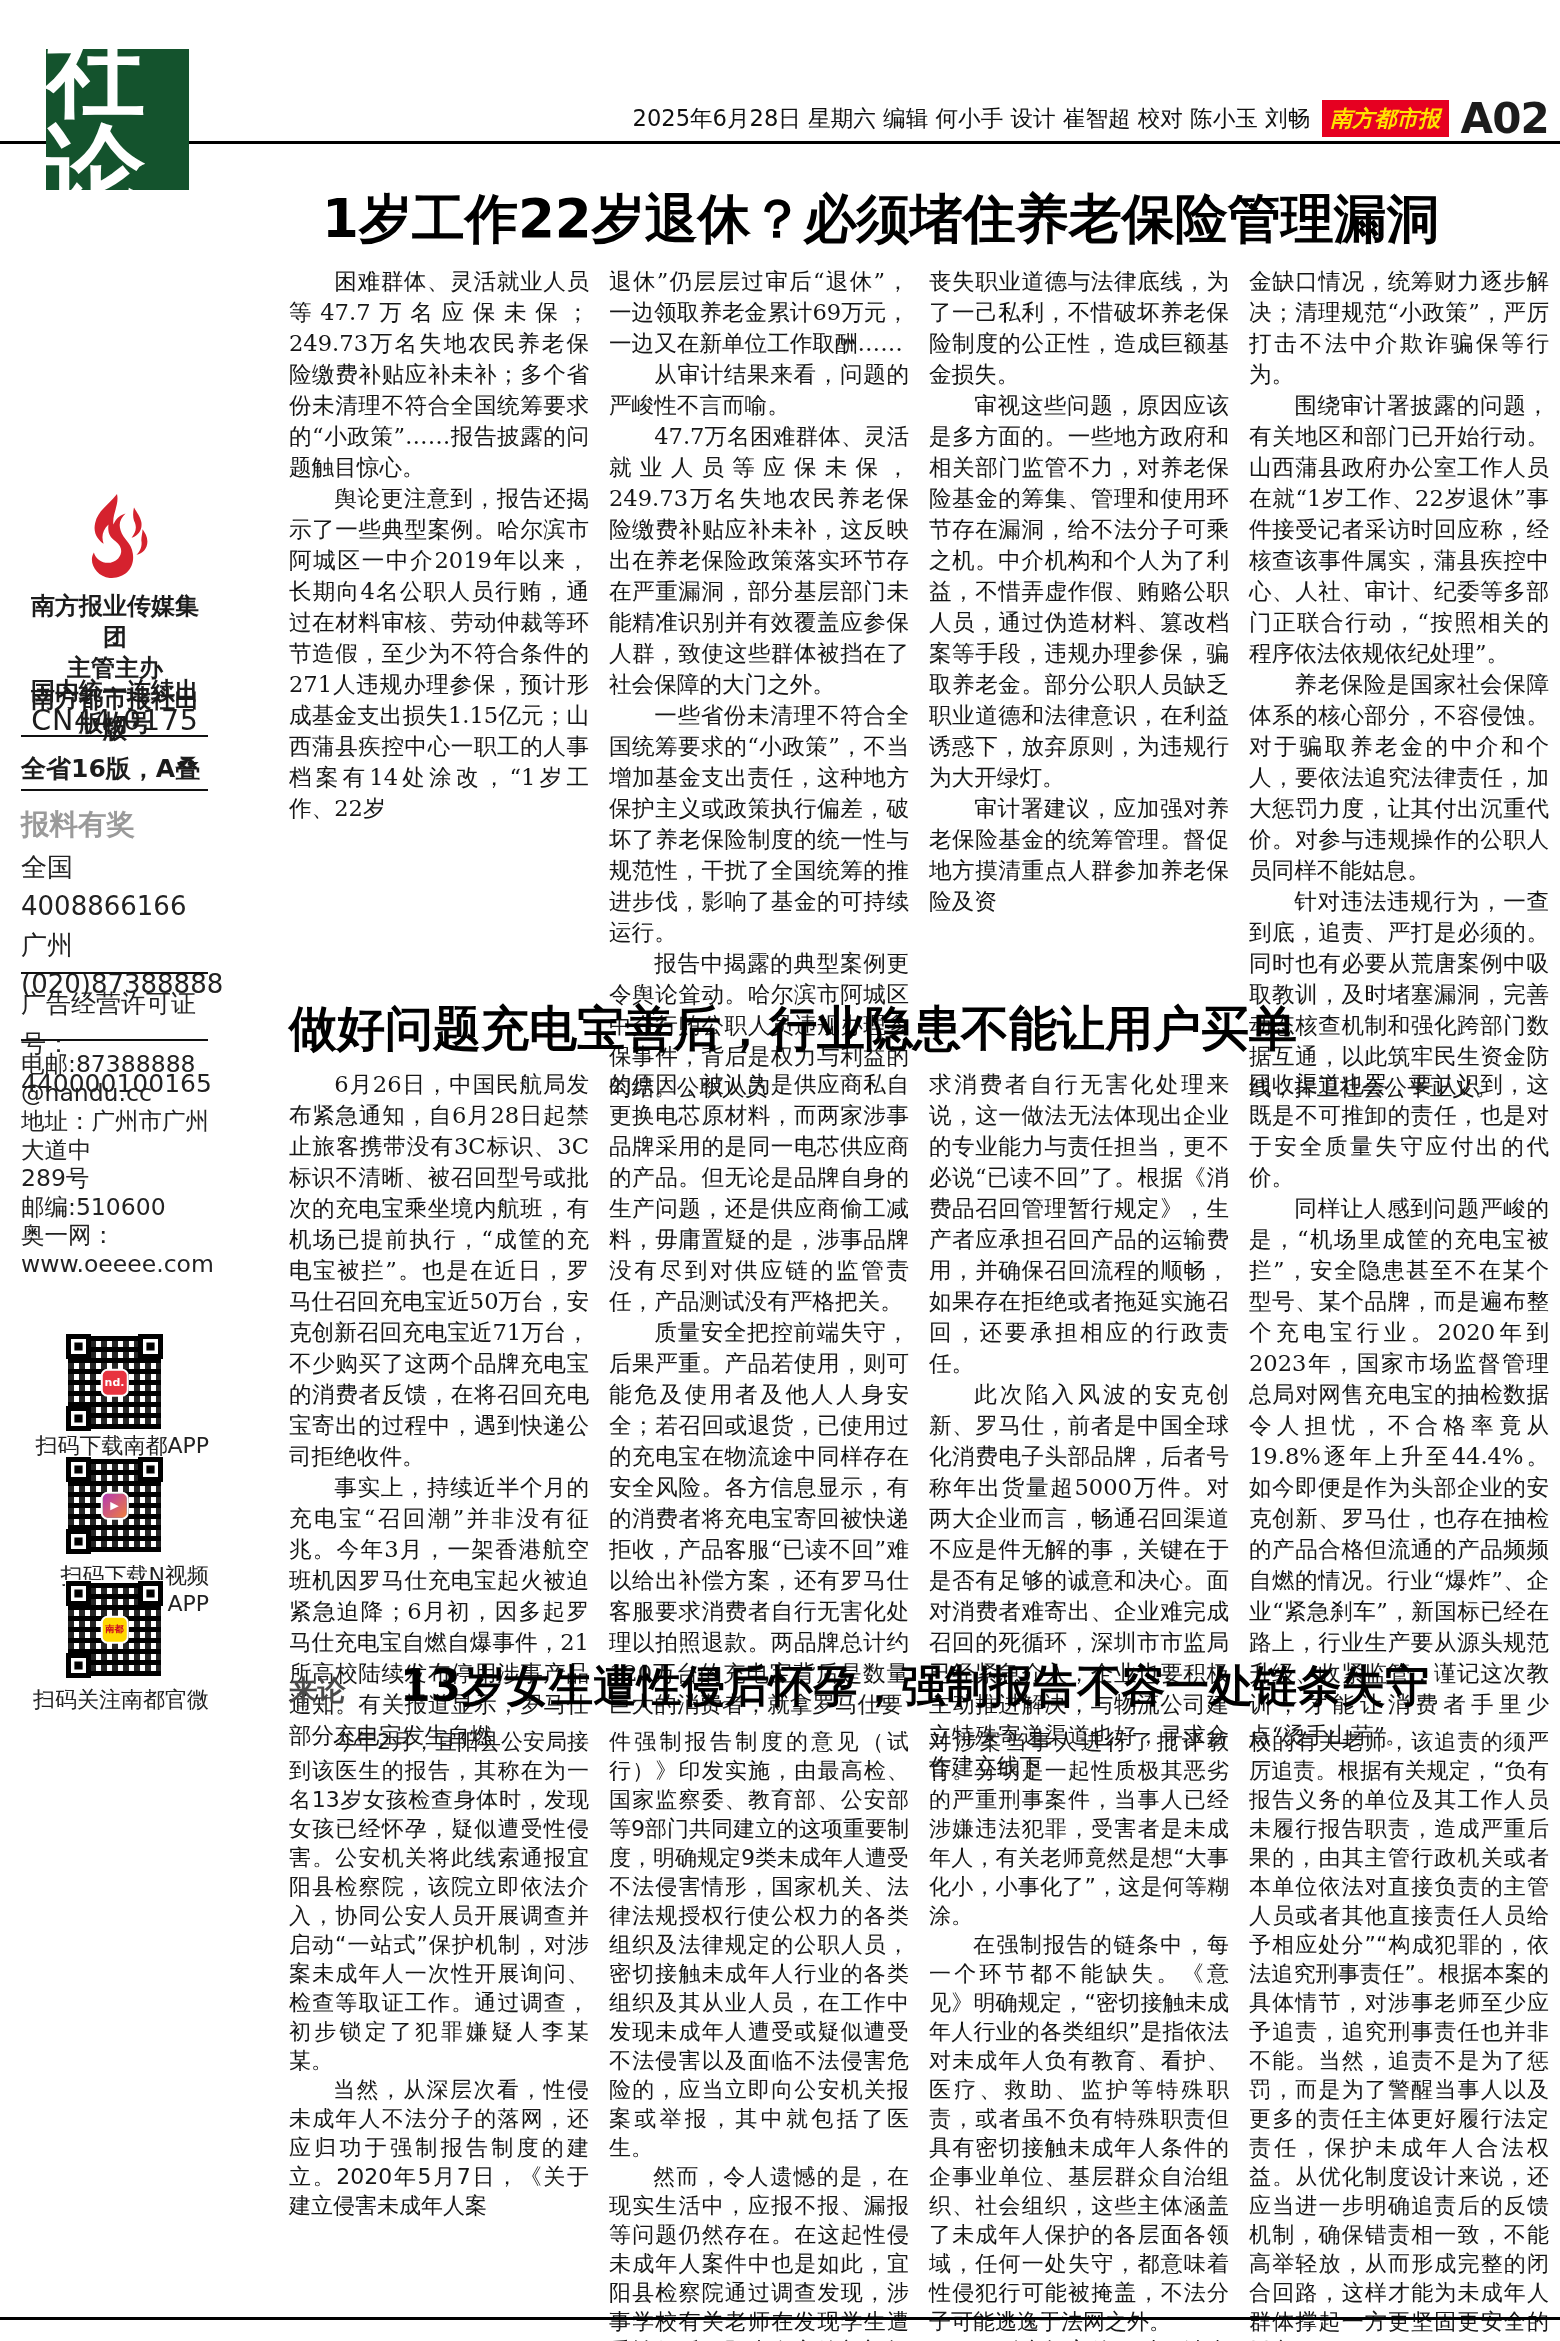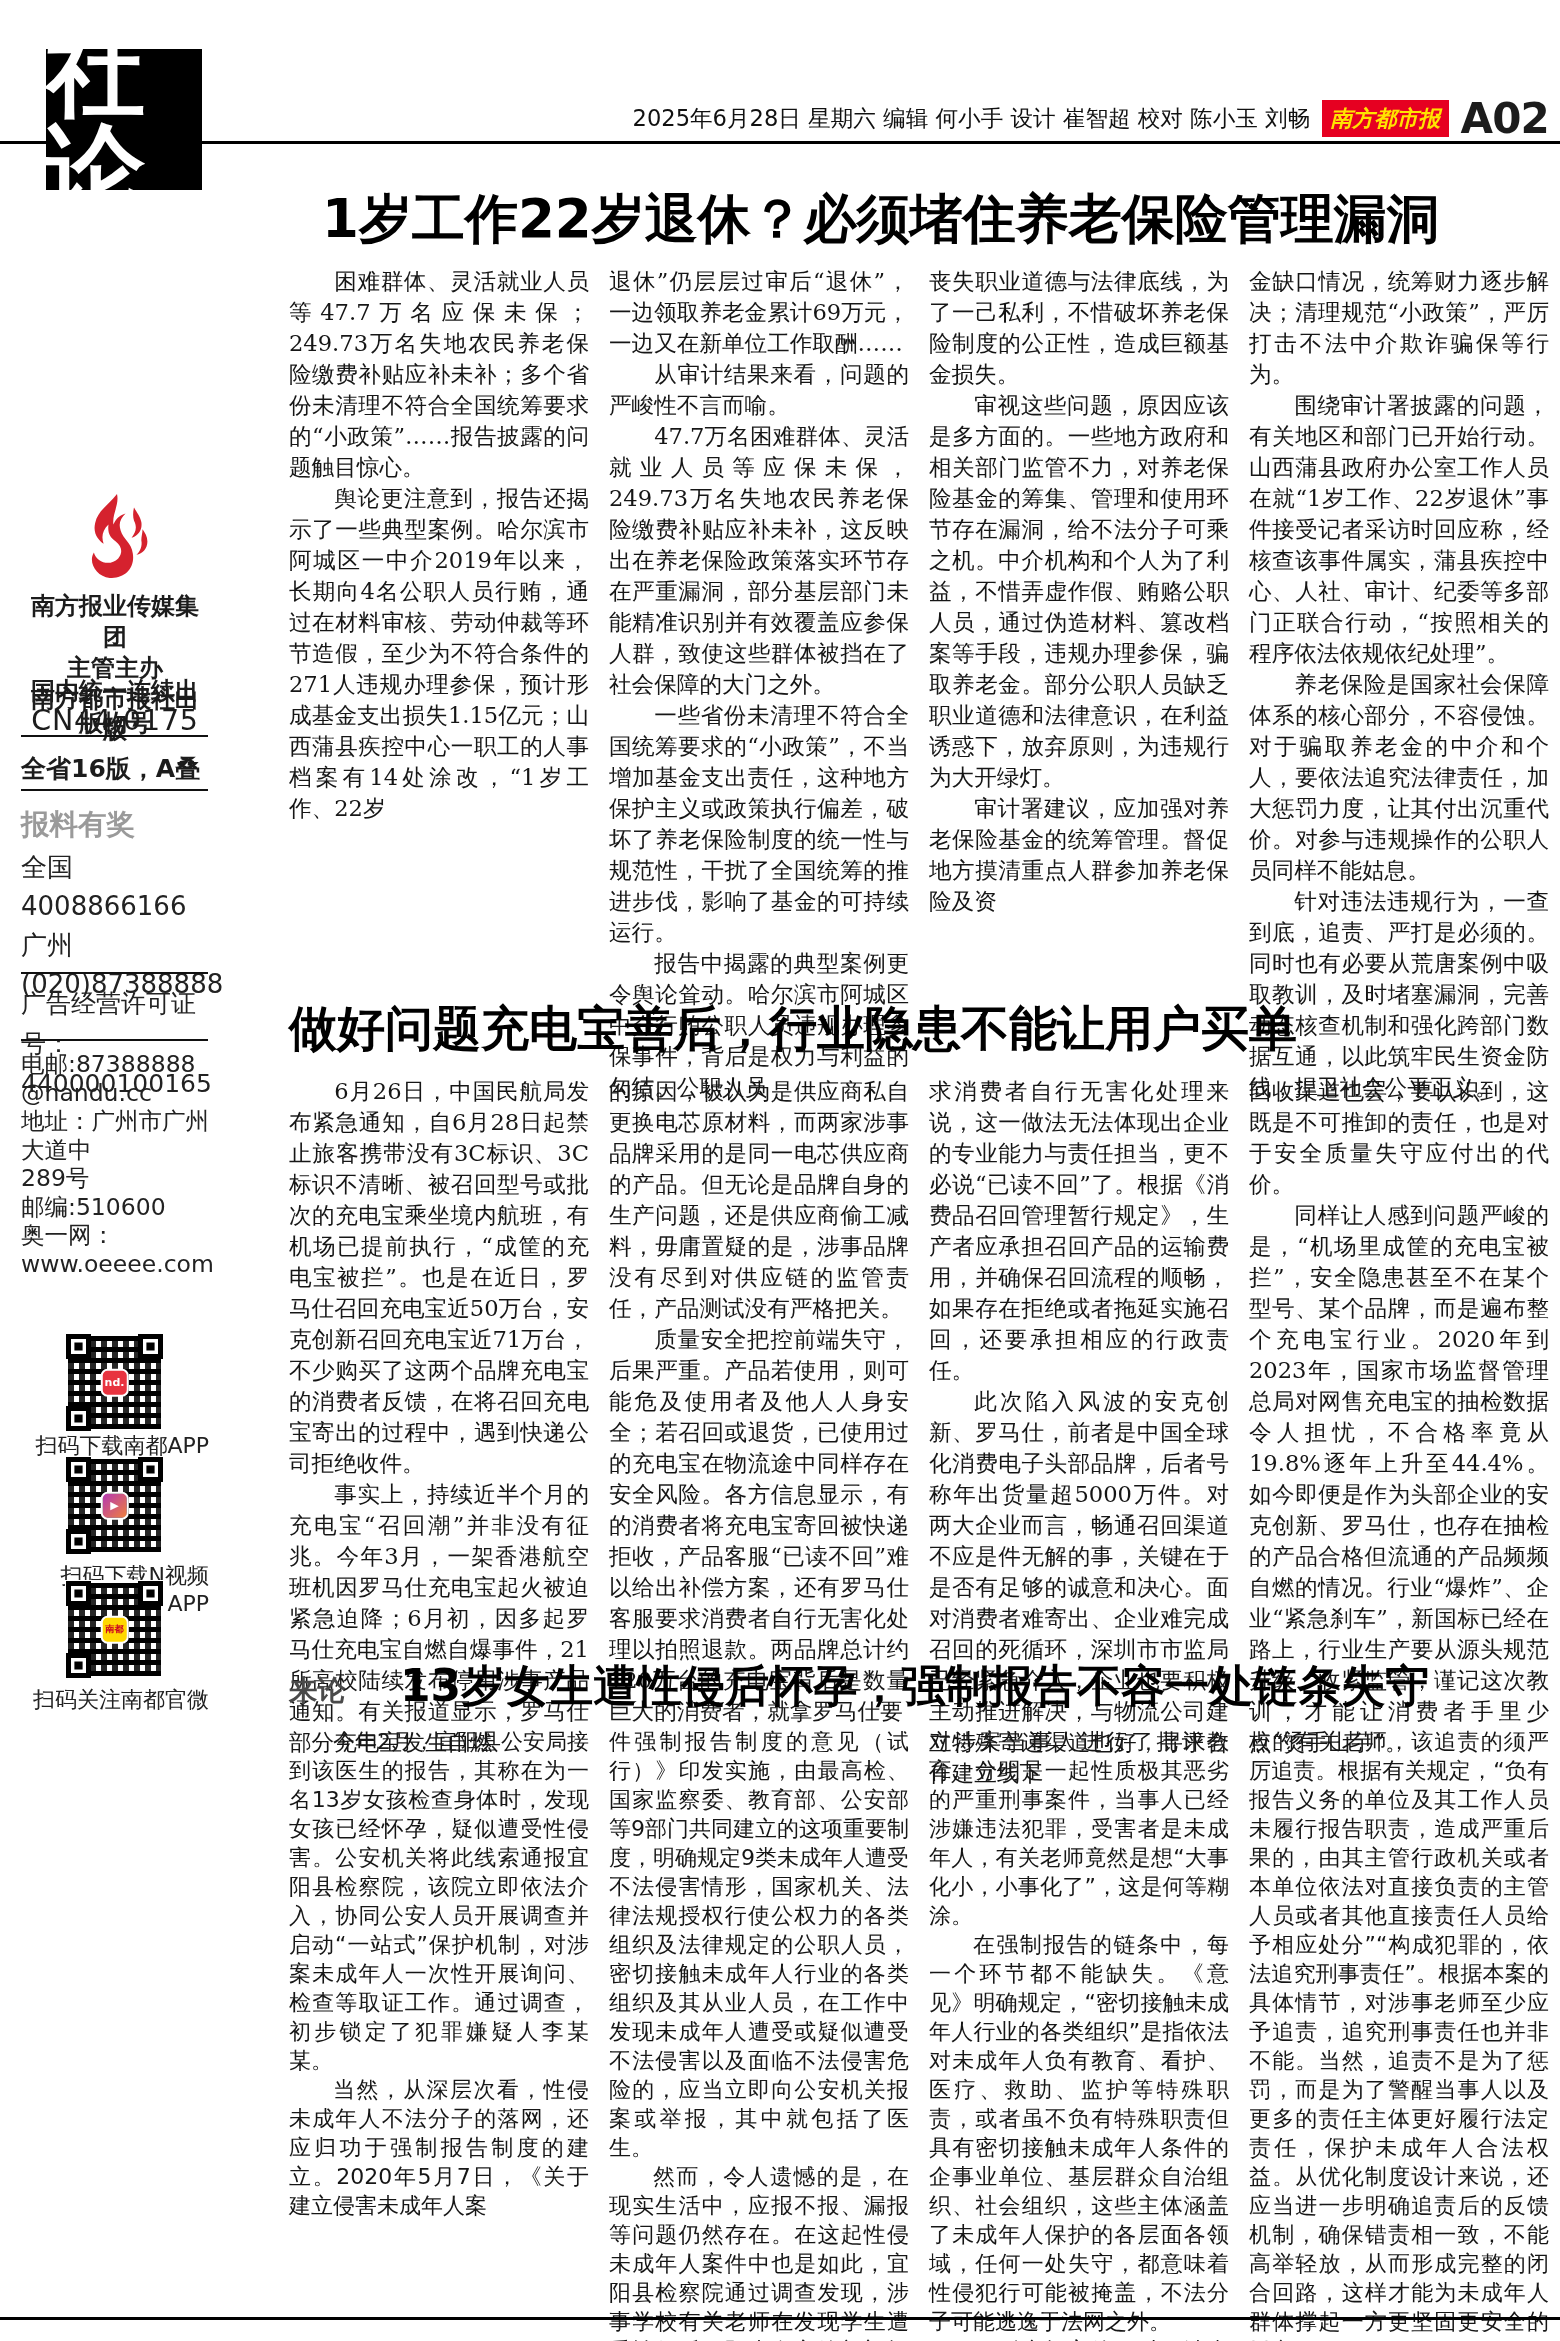--- a/index.html
+++ b/index.html
@@ -3,21 +3,21 @@
 <meta charset="utf-8">
 <style>
   * { margin:0; padding:0; box-sizing:border-box; }
   html,body { width:1560px; height:2342px; background:#ffffff; overflow:hidden;
               font-family:"DejaVu Sans","Liberation Sans",sans-serif; color:#1c1c1c; position:relative; }
   .abs { position:absolute; }
 
   
   #top-rule { left:0; top:141px; width:1560px; height:3.4px; background:#000; }
   #bottom-rule { left:0; top:2317px; width:1560px; height:2.5px; background:#000; }
-  #section-box { left:46px; top:49px; width:156px; height:141px; background:#000000;
+  #section-box { left:46px; top:49px; width:143px; height:141px; background:#14532d;
                  display:flex; align-items:center; justify-content:center; z-index:3; }
   #section-box .zh { color:#fff; font-size:99px; font-weight:900; letter-spacing:-3.4px; line-height:1; }
   #header-meta { top:94px; left:586px; width:963px; display:flex; align-items:center;
                  justify-content:flex-end; gap:11.7px; }
   #header-meta .dateline { font-size:22.6px; color:#111; white-space:nowrap; }
   #masthead-badge { background:#e60021; color:#ffe400; font-weight:900; font-style:italic;
                     font-size:22px; padding:3.4px 8.4px; white-space:nowrap; }
   #page-number { font-size:42px; font-weight:900; letter-spacing:-0.8px; }
 
   
@@ -54,21 +54,21 @@
   
   .art-title { position:absolute; left:289px; font-weight:900; color:#000; white-space:nowrap;
                font-family:"DejaVu Sans","Liberation Sans",sans-serif; }
   #a1-title { top:184px; font-size:53px; letter-spacing:0px;margin-left:33px; }
   #a2-title { top:997px; font-size:48px; }
   #a3-kicker { position:absolute; left:289px; top:1672px; font-size:28.5px; font-weight:700; color:#4a4a4a; }
   #a3-title { left:400px; top:1657px; font-size:44px; }
 
   .cols { position:absolute; left:289px; width:1266px; }
   #a1-cols { top:266px; height:710px; }
-  #a2-cols { top:1069px; height:566px;margin-top:7px; }
+  #a2-cols { top:1069px; height:566px; }
   #a3-cols { top:1727px; height:580px; }
   .col { position:absolute; top:0; width:300px; }
   .col.c0{left:0;} .col.c1{left:320px;} .col.c2{left:640px;} .col.c3{left:960px;}
 
   .serif-body .para { font-family:"DejaVu Serif","Liberation Serif",serif; font-size:22.6px;
                       line-height:31px; }
   .sans-body .para { font-family:"DejaVu Sans","Liberation Sans",sans-serif; font-size:22px;
                      line-height:29px; }
   .para { text-align:justify; text-indent:2em; color:#161616; }
   .para.cont { text-indent:0; }

